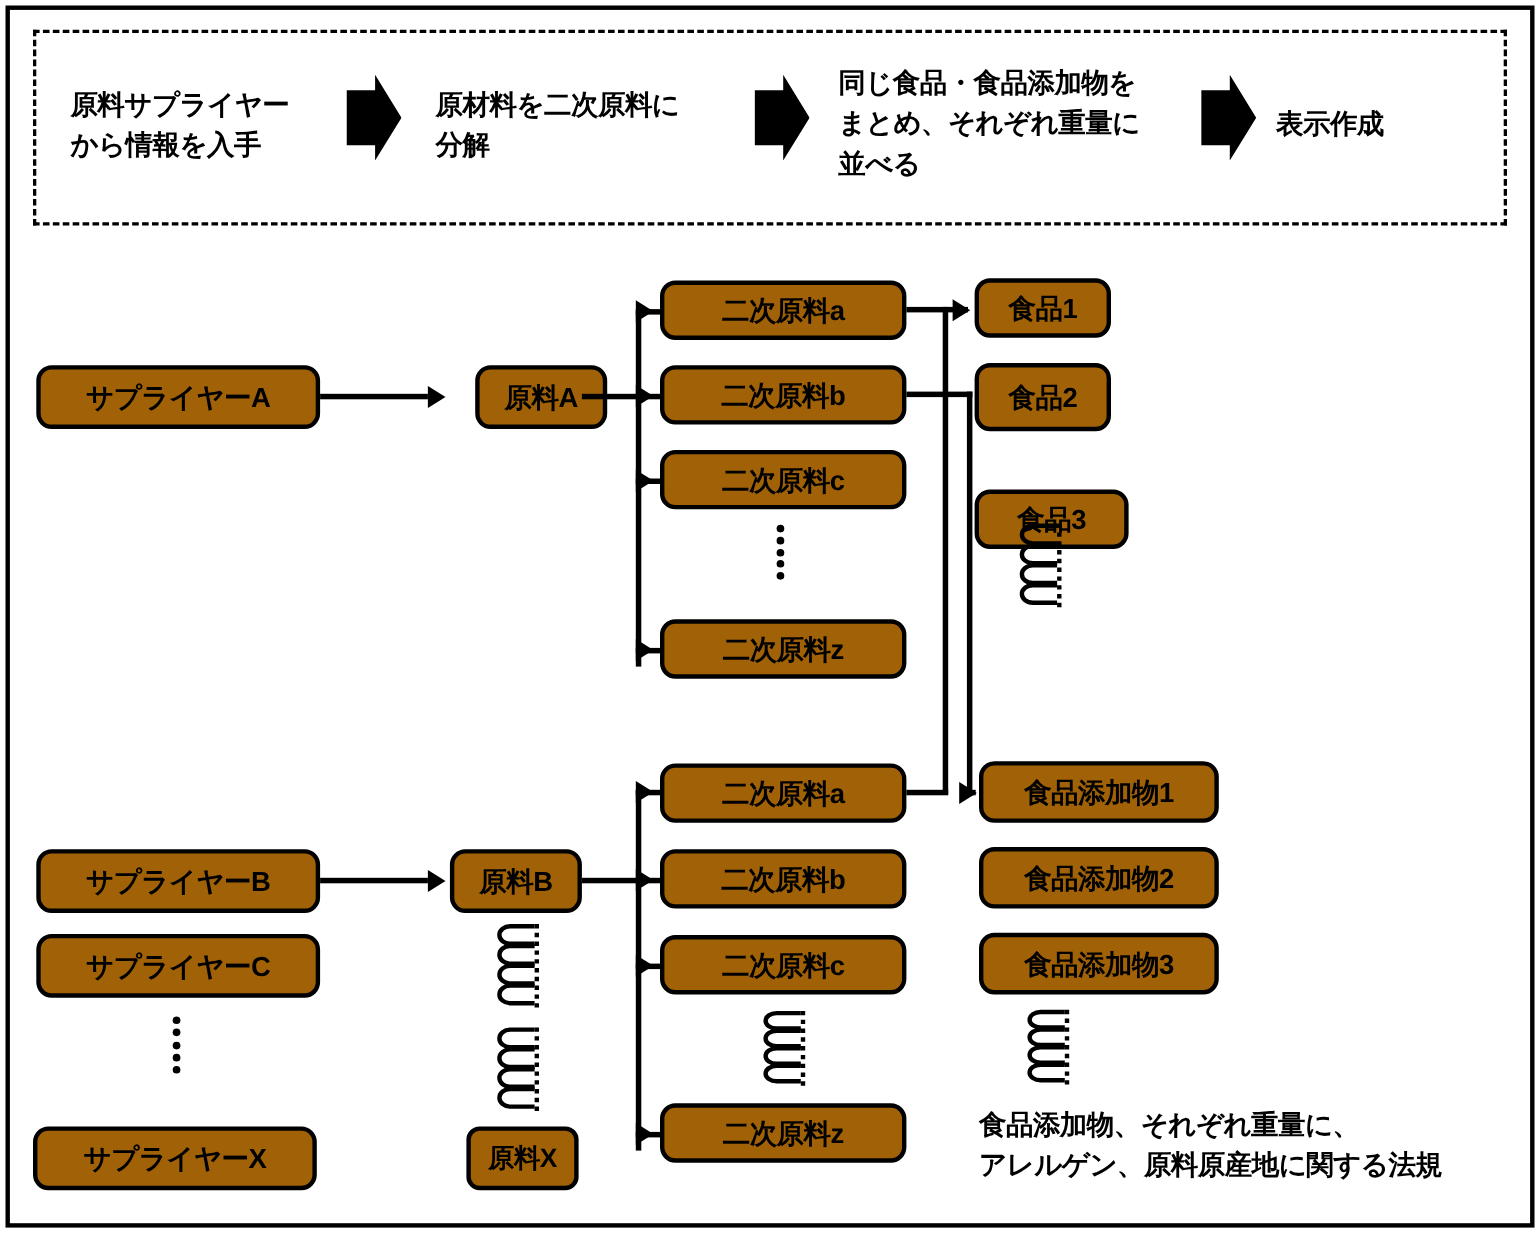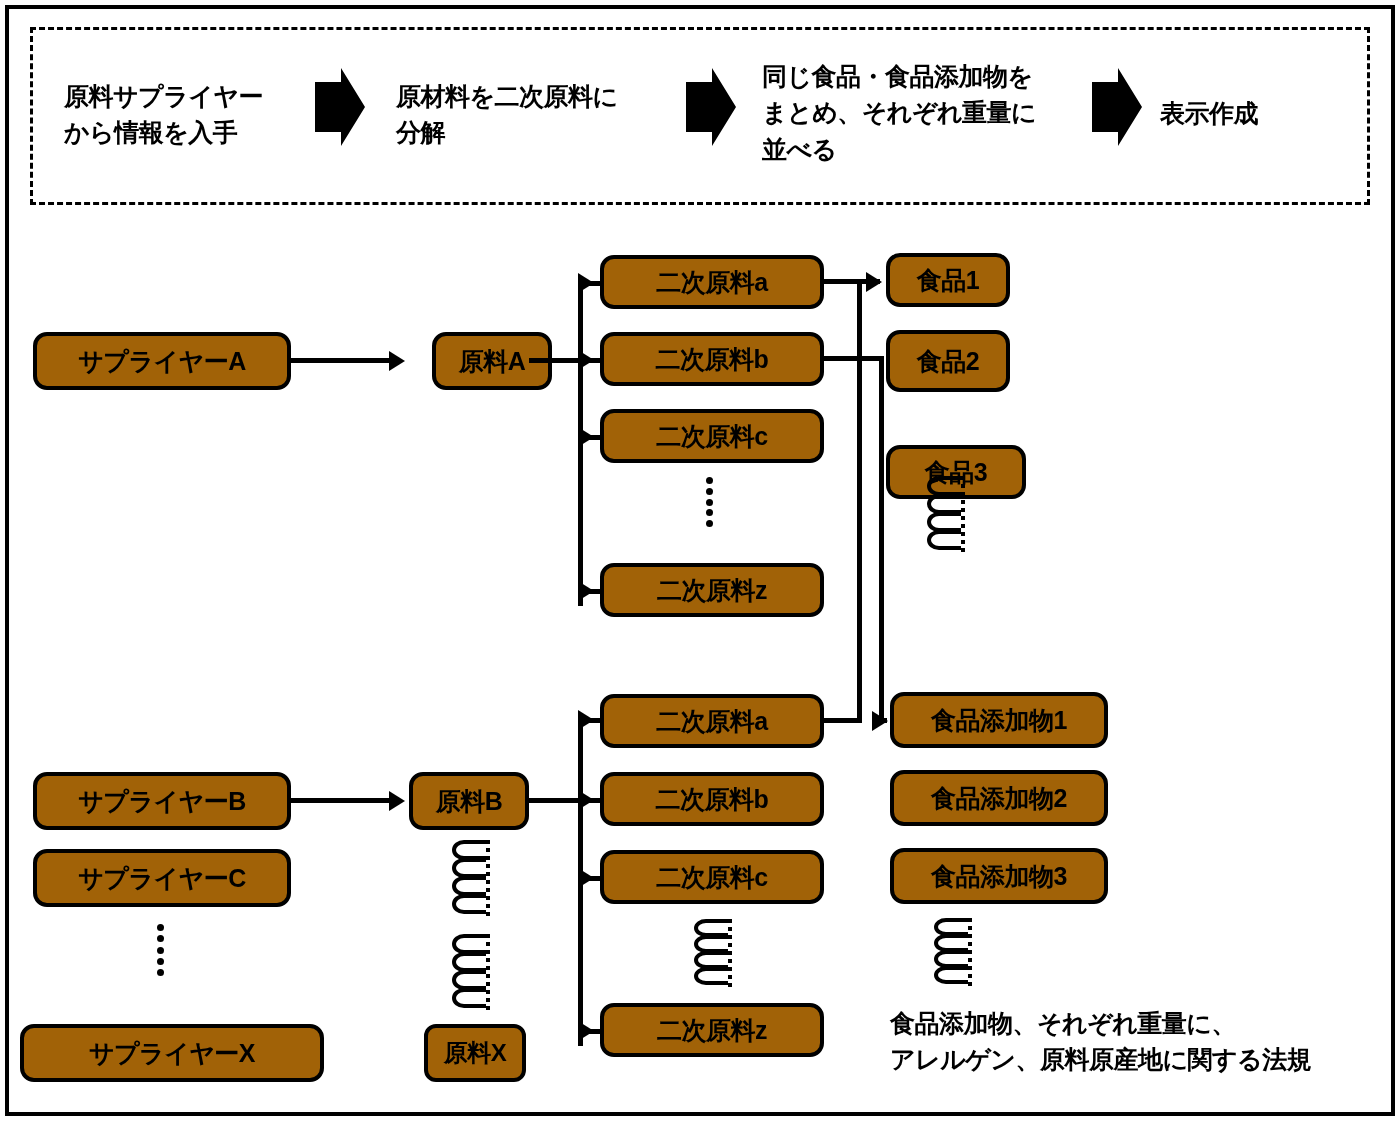--- a/index.html
+++ b/index.html
@@ -171,21 +171,21 @@
       <path d="M36 4 H14 A10 8 0 0 0 14 20 H36"></path>
       <path d="M36 22 H14 A10 8 0 0 0 14 38 H36"></path>
       <path d="M36 40 H14 A10 8 0 0 0 14 56 H36"></path>
       <path d="M36 58 H14 A10 8 0 0 0 14 74 H36"></path>
     </g>
     <line x1="38" y1="2" x2="38" y2="78" stroke="#000000" stroke-width="4" stroke-dasharray="4 4"></line>
   </svg>
 
   <div class="node" style="left:33px;top:849px;width:258px;height:58px;">サプライヤーC</div>
   <div class="node" style="left:33px;top:772px;width:258px;height:58px;">サプライヤーB</div>
-  <div class="node" style="left:20px;top:1024px;width:304px;height:58px;">サプライヤーX</div>
+  <div class="node" style="left:30px;top:1024px;width:258px;height:58px;">サプライヤーX</div>
 
   <div class="dots-v" style="left:156px;top:924px;width:8px;height:52px;">
     <i></i>
       <i></i>
       <i></i>
       <i></i>
       <i></i>
   </div>
 
   <div class="line hline" style="left:291px;top:798px;width:98px;"></div>

